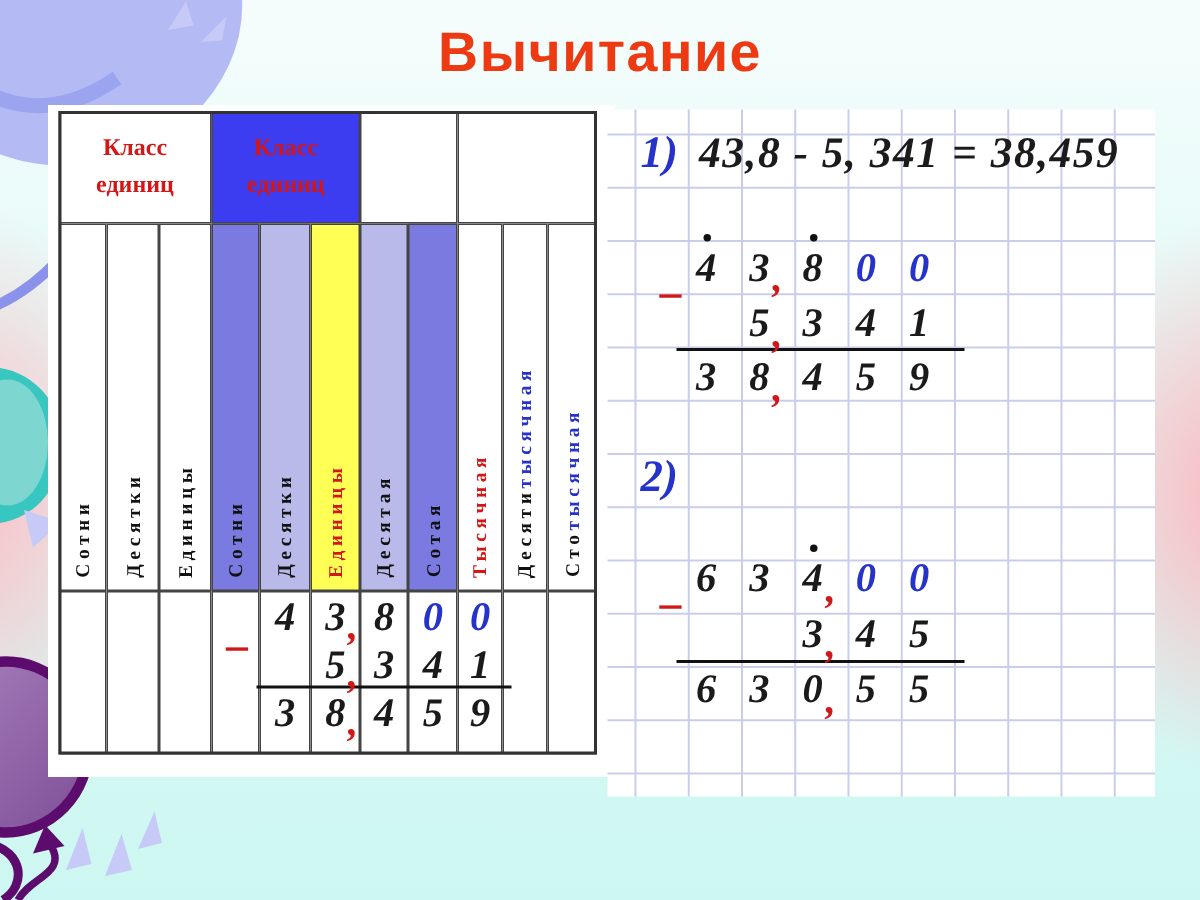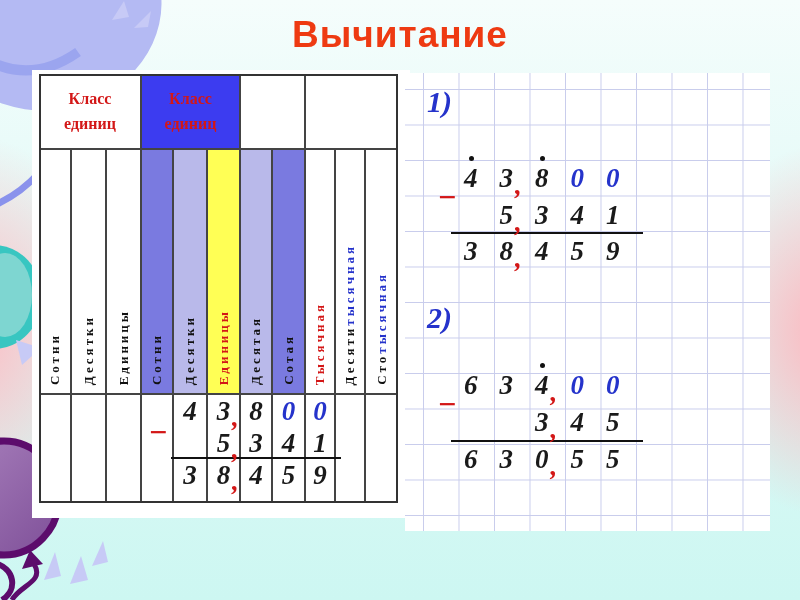--- a/index.html
+++ b/index.html
@@ -157,20 +157,21 @@
         <div class="minus" style="left: 112px; top: 350px; width: 28px; height: 24px;">−</div>
         <div class="resline" style="left: 139px; top: 387px; width: 170px;"></div>
       </div>
     <div class="tborder"></div>
   </div>
 
   <div class="slab-right">
     <div id="examplesMount">
         <div class="exprrow" style="top: 10px; padding-left: 22px;">
           <span class="marker">1)</span>
+          <span class="expr">43,8 - 5, 341 = 38,459</span>
         </div>
         <div class="digit" style="left: 48px; top: 90px; width: 35.5px; height: 34px; z-index: 3;">4</div>
         <div class="dot" style="left: 63.75px; top: 83px;"></div>
         <div class="digit" style="left: 83.5px; top: 90px; width: 35.5px; height: 34px; z-index: 3;">3</div>
         <div class="comma" style="left: 110px; top: 97px; z-index: 4;">,</div>
         <div class="digit" style="left: 119px; top: 90px; width: 35.5px; height: 34px; z-index: 3;">8</div>
         <div class="dot" style="left: 134.75px; top: 83px;"></div>
         <div class="digit blue" style="left: 154.5px; top: 90px; width: 35.5px; height: 34px; z-index: 3;">0</div>
         <div class="digit blue" style="left: 190px; top: 90px; width: 35.5px; height: 34px; z-index: 3;">0</div>
         <div class="digit" style="left: 83.5px; top: 126.5px; width: 35.5px; height: 34px; z-index: 3;">5</div>

